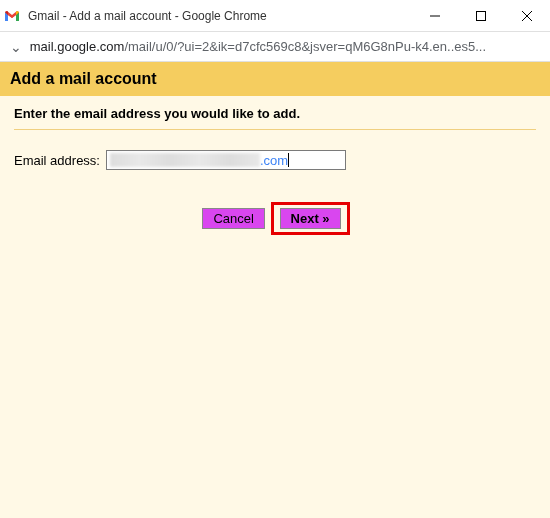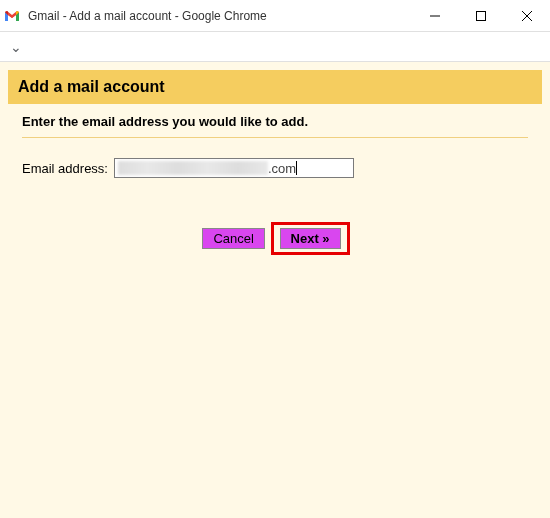--- a/index.html
+++ b/index.html
@@ -63,21 +63,21 @@
       color: #5f6368;
       white-space: nowrap;
       overflow: hidden;
       text-overflow: ellipsis;
       flex: 1;
     }
     .url-domain { color: #202124; }
     .page {
       background: #fff9e6;
       height: calc(518px - 62px);
-      padding: 8px;
+      padding: 0;
     }
     .page-header {
       background: #f5cd5f;
       padding: 8px 10px;
     }
     .page-title {
       font-size: 16px;
       font-weight: bold;
       color: #000;
     }
@@ -89,21 +89,21 @@
       font-weight: bold;
       color: #000;
       padding-bottom: 8px;
       border-bottom: 1px solid #f0d080;
       margin-bottom: 20px;
     }
     .field-row {
       display: flex;
       align-items: center;
       gap: 6px;
-      margin-bottom: 44px;
+      margin-bottom: 32px;
     }
     .field-label {
       font-size: 13px;
       color: #000;
     }
     .input-display {
       display: flex;
       align-items: center;
       width: 240px;
       height: 20px;
@@ -113,21 +113,21 @@
       font-size: 13px;
     }
     .blurred-part {
       flex: 0 0 auto;
       width: 150px;
       height: 14px;
       background: linear-gradient(90deg, #ddd 0%, #e8e8e8 20%, #ddd 40%, #e8e8e8 60%, #ddd 80%, #e8e8e8 100%);
       filter: blur(1.5px);
     }
     .visible-part {
-      color: #404040;
+      color: #3b82f6;
       text-align: center;
     }
     .cursor {
       width: 1px;
       height: 14px;
       background: #000;
     }
     .button-row {
       text-align: center;
     }
@@ -179,20 +179,23 @@
       <svg width="10" height="10">
           <line x1="0" y1="0" x2="10" y2="10" stroke="#000" stroke-width="1"></line>
           <line x1="10" y1="0" x2="0" y2="10" stroke="#000" stroke-width="1"></line>
         </svg>
     </div>
   </div>
 </div>
 
 <div class="addressbar">
   <span class="addressbar-chevron">⌄</span>
+  <div class="addressbar-url">
+    <span class="url-domain">mail.google.com</span><span>/mail/u/0/?ui=2&amp;ik=d7cfc569c8&amp;jsver=qM6G8nPu-k4.en..es5...</span>
+  </div>
 </div>
 
 <div class="page">
   <div class="page-header">
     <div class="page-title">Add a mail account</div>
   </div>
   <div class="page-body">
     <div class="instruction">Enter the email address you would like to add.</div>
     <div class="field-row">
       <span class="field-label">Email address:</span>

